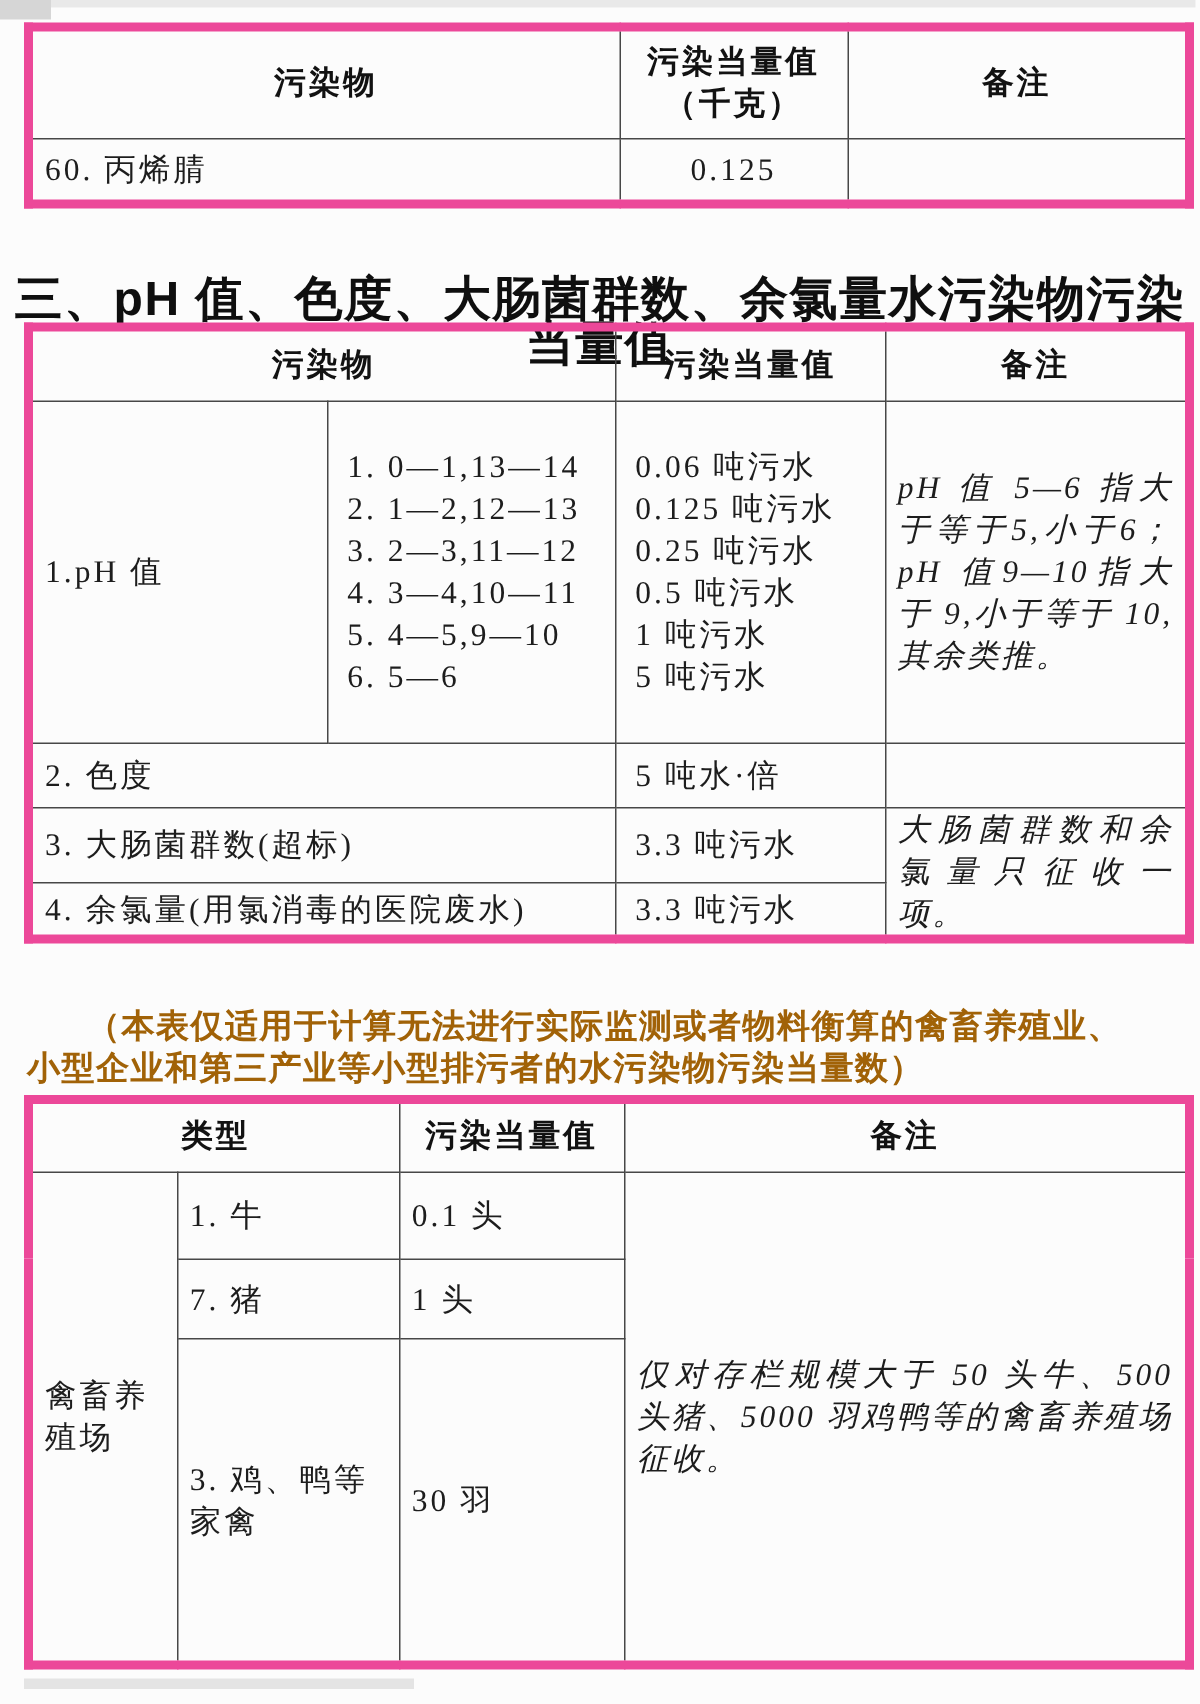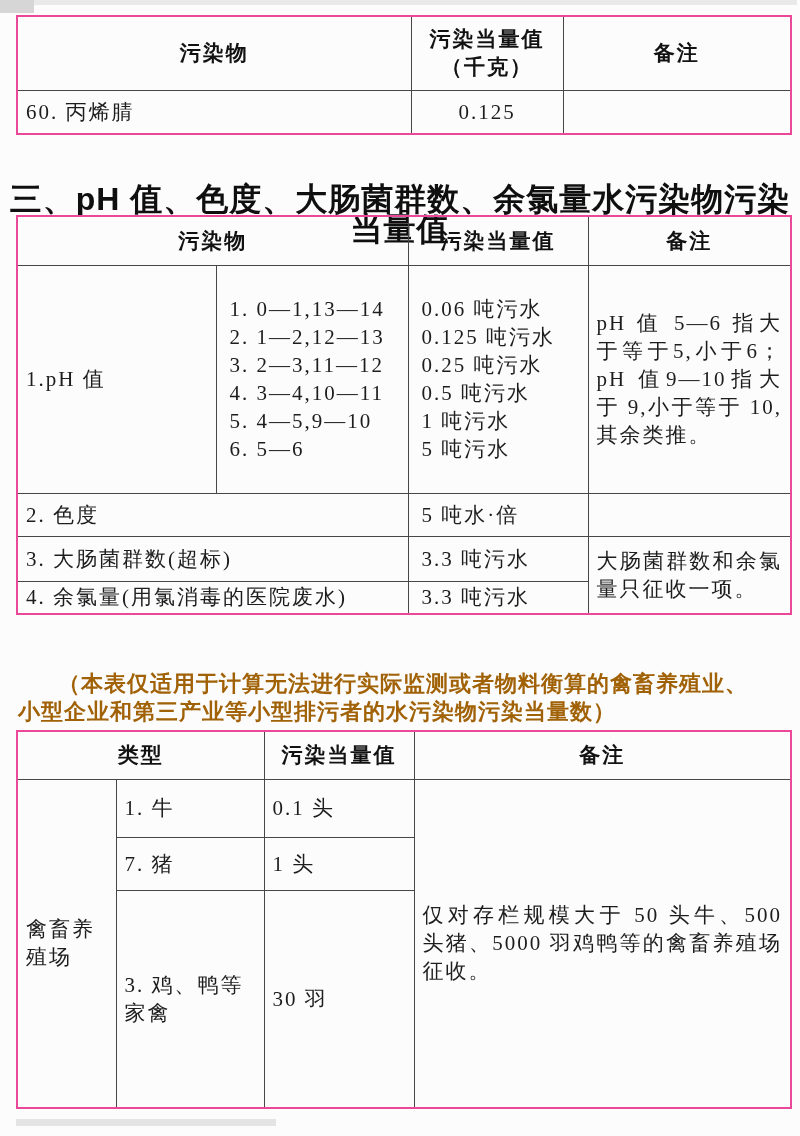--- a/index.html
+++ b/index.html
@@ -11,38 +11,38 @@
   }
   
   .artifact { position:absolute; }
   .art-topstrip { left:0; top:2; width:797px; height:5px; background:#e9e9e9; }
   .art-corner { left:0; top:0; width:34px; height:13px; background:#d6d6d6; }
   .art-bottom { left:16px; top:1119px; width:260px; height:7px; background:#e4e4e4; }
 
   
   table.t {
     position:absolute; border-collapse:collapse; table-layout:fixed;
-    border:2px solid #ec4899;
+    border:6px solid #ec4899;
     padding-left:25px;
   }
   table.t td {
     border:1px solid #474747; padding:0 8px;
     font-size:21px; letter-spacing:2px; line-height:28px;
     overflow:hidden; vertical-align:middle;
   }
   td.th {
     font-family:"Liberation Sans","DejaVu Sans",sans-serif;
     font-weight:700; font-size:24px; letter-spacing:1px;
     text-align:center; color:#121212; padding:0 2px;
   }
   td.ctr { text-align:center; }
   td.top { vertical-align:top; padding-top:9px; }
   .lh38 { line-height:38px; }
   .lh30 { line-height:30px; }
-  td.justify { text-align:justify; text-align-last:left; }
+  td.justify { text-align:justify; text-align-last:left;font-style:italic; }
   td.note-ph { line-height:39px; letter-spacing:2px; padding-left:10px; padding-right:8px; }
   td.note-coli { line-height:28px; letter-spacing:7px; padding-left:10px; padding-right:8px; }
   td.note-farm { line-height:28px; letter-spacing:3px; padding-left:16px; padding-right:11px;margin-left:32px; }
   td.cat { line-height:28px; padding-left:14px; padding-right:4px;margin-top:32px; }
   td.lbl { padding-left:10px; padding-right:4px; }
   td.lbl3 { padding-left:13px; padding-right:4px; }
   td.val3 { padding-left:12px; padding-right:4px; }
 
   
   .hd {

